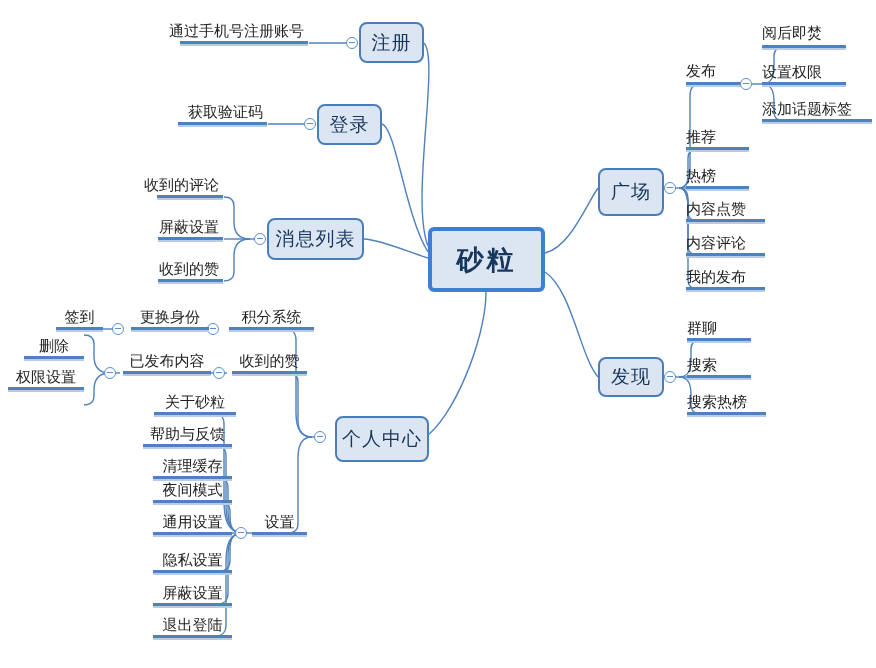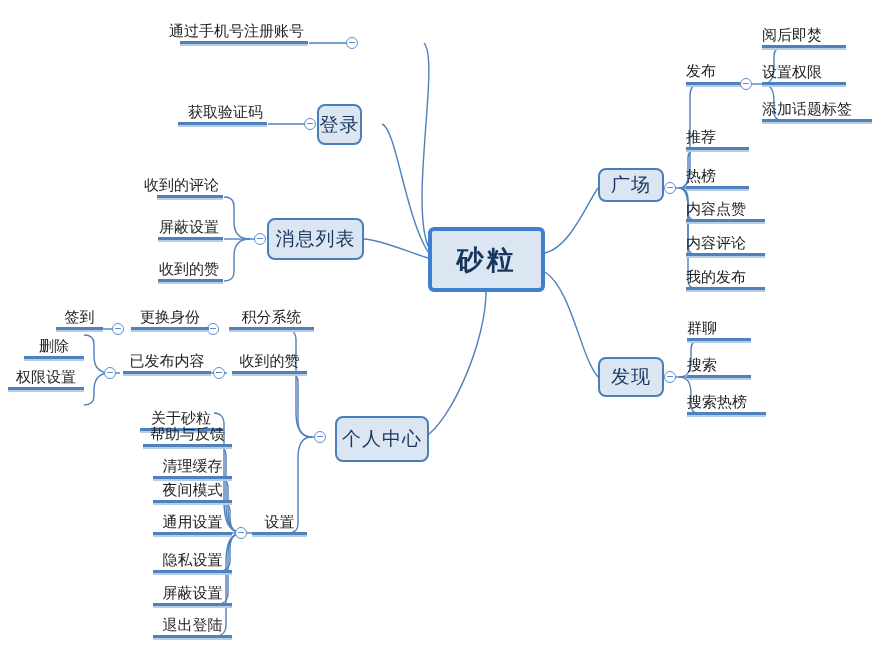--- a/index.html
+++ b/index.html
@@ -148,33 +148,36 @@
       <path d="M243,533 C230,533 228,543 228,558 L228,593 C228,600 224,604 218,604"></path>
       <path d="M243,533 C229,533 226,545 226,563 L226,625 C226,632 222,636 216,636"></path>
 
     </g>
   </svg>
 
   <div class="boxnode root" style="left:428px;top:227px;width:117px;height:65px;">
     <span>砂粒</span>
   </div>
 
+  <div class="boxnode lvl1" style="left:359px;top:22px;width:65px;height:41px;">
+    <span>注册</span>
+  </div>
   <div class="toggle" style="left:346px;top:37px;"></div>
 
-  <div class="boxnode lvl1" style="left:317px;top:104px;width:45px;height:41px;">
+  <div class="boxnode lvl1" style="left:317px;top:104px;width:65px;height:41px;">
     <span>登录</span>
   </div>
   <div class="toggle" style="left:304px;top:118px;"></div>
 
   <div class="boxnode lvl1" style="left:267px;top:218px;width:97px;height:42px;">
     <span>消息列表</span>
   </div>
   <div class="toggle" style="left:254px;top:233px;"></div>
 
-  <div class="boxnode lvl1" style="left:598px;top:168px;width:66px;height:34px;">
+  <div class="boxnode lvl1" style="left:598px;top:168px;width:66px;height:48px;">
     <span>广场</span>
   </div>
   <div class="toggle" style="left:664px;top:182px;"></div>
 
   <div class="boxnode lvl1" style="left:598px;top:357px;width:66px;height:40px;">
     <span>发现</span>
   </div>
   <div class="toggle" style="left:664px;top:371px;"></div>
 
   <div class="boxnode lvl1" style="left:335px;top:416px;width:94px;height:46px;">
@@ -214,21 +217,21 @@
   <div class="leaf left" style="left:686px;top:198px;width:79px;height:24px;padding-left:0;">
     <span>内容点赞</span>
   </div>
   <div class="leaf left" style="left:686px;top:232px;width:79px;height:24px;padding-left:0;">
     <span>内容评论</span>
   </div>
   <div class="leaf left" style="left:686px;top:266px;width:79px;height:24px;padding-left:0;">
     <span>我的发布</span>
   </div>
 
-  <div class="leaf left" style="left:762px;top:24px;width:84px;height:24px;padding-left:0;">
+  <div class="leaf left" style="left:762px;top:24px;width:84px;height:24px;padding-left:0;font-family:Liberation Mono, monospace;">
     <span>阅后即焚</span>
   </div>
   <div class="leaf left" style="left:762px;top:61px;width:84px;height:24px;padding-left:0;">
     <span>设置权限</span>
   </div>
   <div class="leaf left" style="left:762px;top:98px;width:110px;height:24px;padding-left:0;text-align:center;">
     <span>添加话题标签</span>
   </div>
 
   <div class="leaf left" style="left:687px;top:317px;width:64px;height:24px;padding-left:0;">
@@ -270,21 +273,21 @@
   </div>
   <div class="leaf center" style="left:8px;top:366px;width:76px;height:24px;">
     <span>权限设置</span>
   </div>
 
   <div class="leaf center" style="left:252px;top:511px;width:55px;height:24px;">
     <span>设置</span>
   </div>
   <div class="toggle" style="left:235px;top:527px;"></div>
 
-  <div class="leaf center" style="left:140px;top:391px;width:82px;height:24px;margin-top:16px;">
+  <div class="leaf center" style="left:154px;top:391px;width:82px;height:24px;">
     <span>关于砂粒</span>
   </div>
   <div class="leaf center" style="left:143px;top:423px;width:89px;height:24px;">
     <span>帮助与反馈</span>
   </div>
   <div class="leaf center" style="left:153px;top:455px;width:79px;height:24px;">
     <span>清理缓存</span>
   </div>
   <div class="leaf center" style="left:153px;top:479px;width:79px;height:24px;">
     <span>夜间模式</span>

